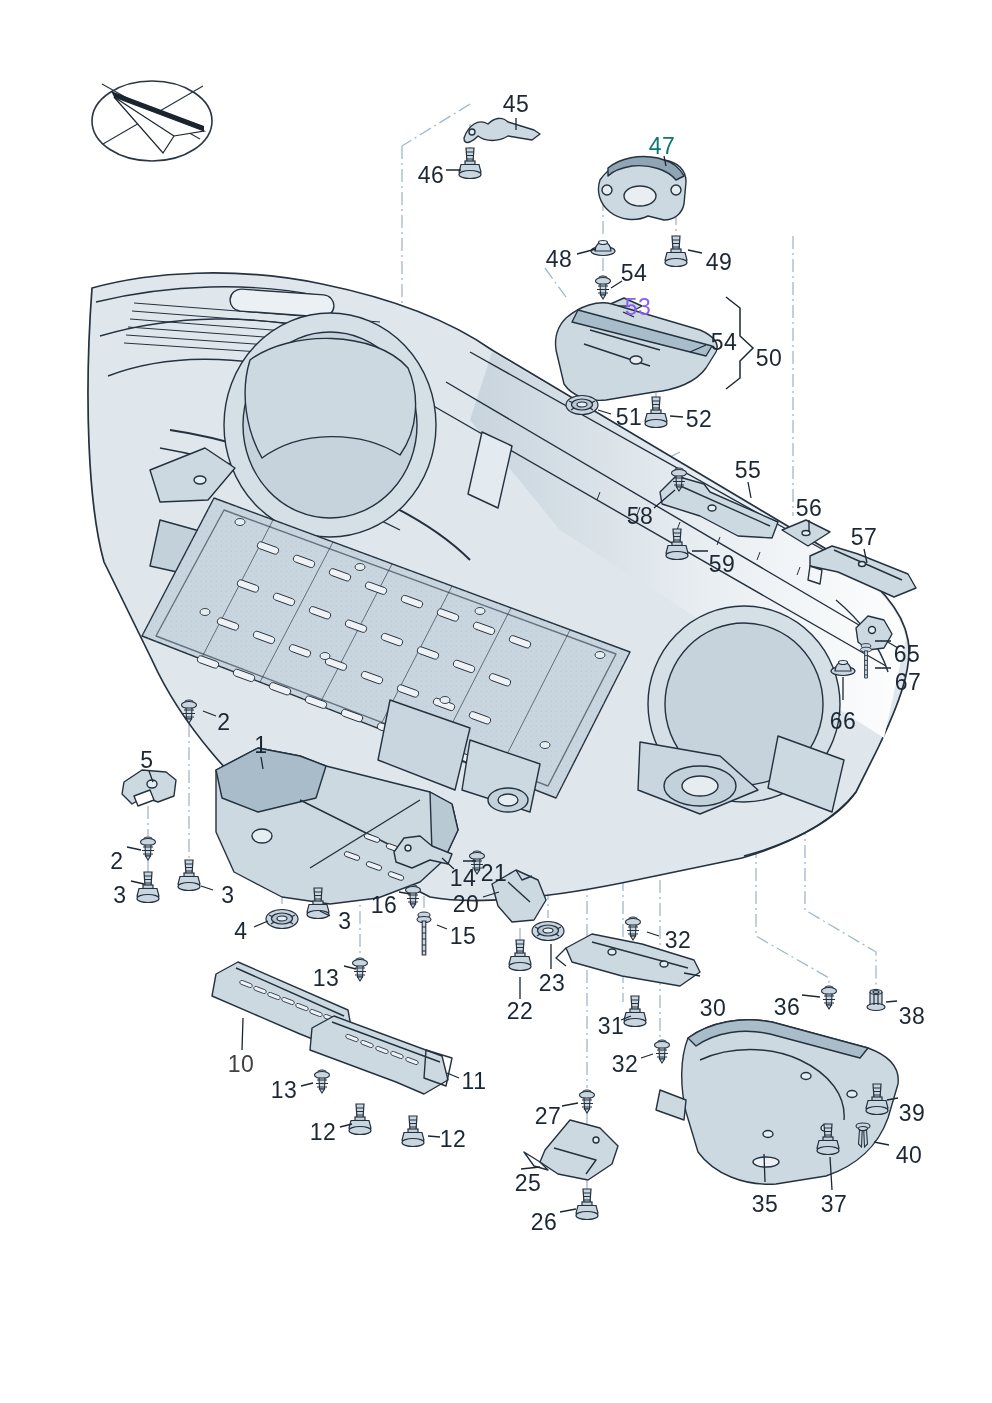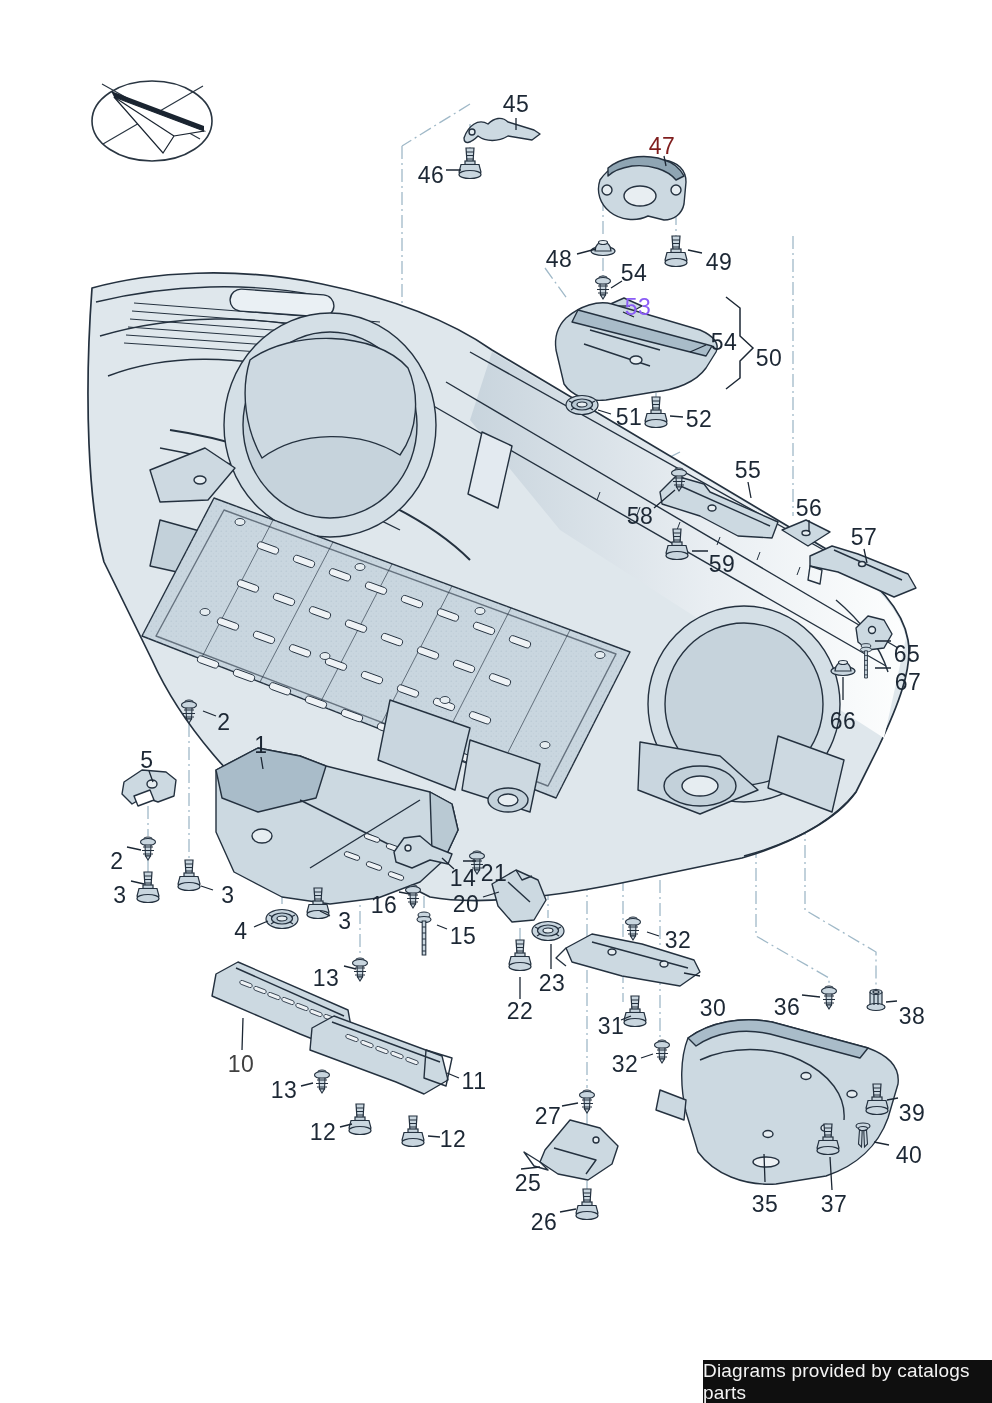--- a/index.html
+++ b/index.html
@@ -379,21 +379,21 @@
     <path d="M102,84 L200,139 M103,144 L203,86" stroke="#2a3642" stroke-width="1.2" fill="none"></path>
     <path d="M111,91 L204,126 L204,132 L114,97 Z" fill="#1a2430"></path>
     <path d="M114,97 L163,153 L174,136 L204,131 Z" fill="#ffffff" stroke="#1a2430" stroke-width="1.2"></path>
     <path d="M114,97 L174,136" stroke="#1a2430" stroke-width="1.2" fill="none"></path>
   </g>
 </svg>
 
 <div class="labels-layer">
       <div class="part-label" style="left: 516px; top: 104px; color: rgb(28, 39, 52);">45</div>
       <div class="part-label" style="left: 431px; top: 175px; color: rgb(28, 39, 52);">46</div>
-      <div class="part-label" style="left: 662px; top: 146px; color: #7f1d1d;">47</div>
+      <div class="part-label" style="left: 662px; top: 146px; color: #0f766e;">47</div>
       <div class="part-label" style="left: 559px; top: 259px; color: rgb(28, 39, 52);">48</div>
       <div class="part-label" style="left: 719px; top: 262px; color: rgb(28, 39, 52);">49</div>
       <div class="part-label" style="left: 634px; top: 273px; color: rgb(28, 39, 52);">54</div>
       <div class="part-label" style="left: 638px; top: 307px; color: #8b5cf6;">53</div>
       <div class="part-label" style="left: 724px; top: 342px; color: rgb(28, 39, 52);">54</div>
       <div class="part-label" style="left: 769px; top: 358px; color: rgb(28, 39, 52);">50</div>
       <div class="part-label" style="left: 629px; top: 417px; color: rgb(28, 39, 52);">51</div>
       <div class="part-label" style="left: 699px; top: 419px; color: rgb(28, 39, 52);">52</div>
       <div class="part-label" style="left: 748px; top: 470px; color: rgb(28, 39, 52);">55</div>
       <div class="part-label" style="left: 640px; top: 516px; color: rgb(28, 39, 52);">58</div>
@@ -432,17 +432,14 @@
       <div class="part-label" style="left: 528px; top: 1183px; color: rgb(28, 39, 52);">25</div>
       <div class="part-label" style="left: 544px; top: 1222px; color: rgb(28, 39, 52);">26</div>
       <div class="part-label" style="left: 787px; top: 1007px; color: rgb(28, 39, 52);">36</div>
       <div class="part-label" style="left: 912px; top: 1016px; color: rgb(28, 39, 52);">38</div>
       <div class="part-label" style="left: 912px; top: 1113px; color: rgb(28, 39, 52);">39</div>
       <div class="part-label" style="left: 909px; top: 1155px; color: rgb(28, 39, 52);">40</div>
       <div class="part-label" style="left: 765px; top: 1204px; color: rgb(28, 39, 52);">35</div>
       <div class="part-label" style="left: 834px; top: 1204px; color: rgb(28, 39, 52);">37</div>
     </div>
 
-<div class="footer-bar">
-  <span>Diagrams provided by catalogs parts</span>
+
 </div>
 
-</div>
-
 </body></html>

